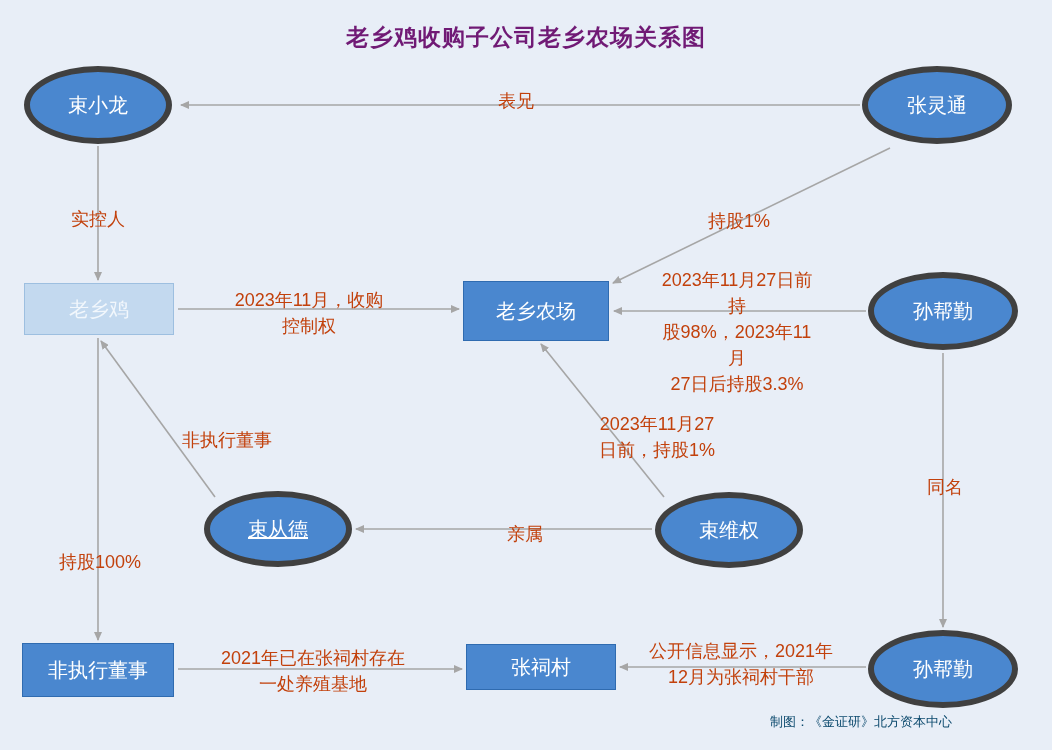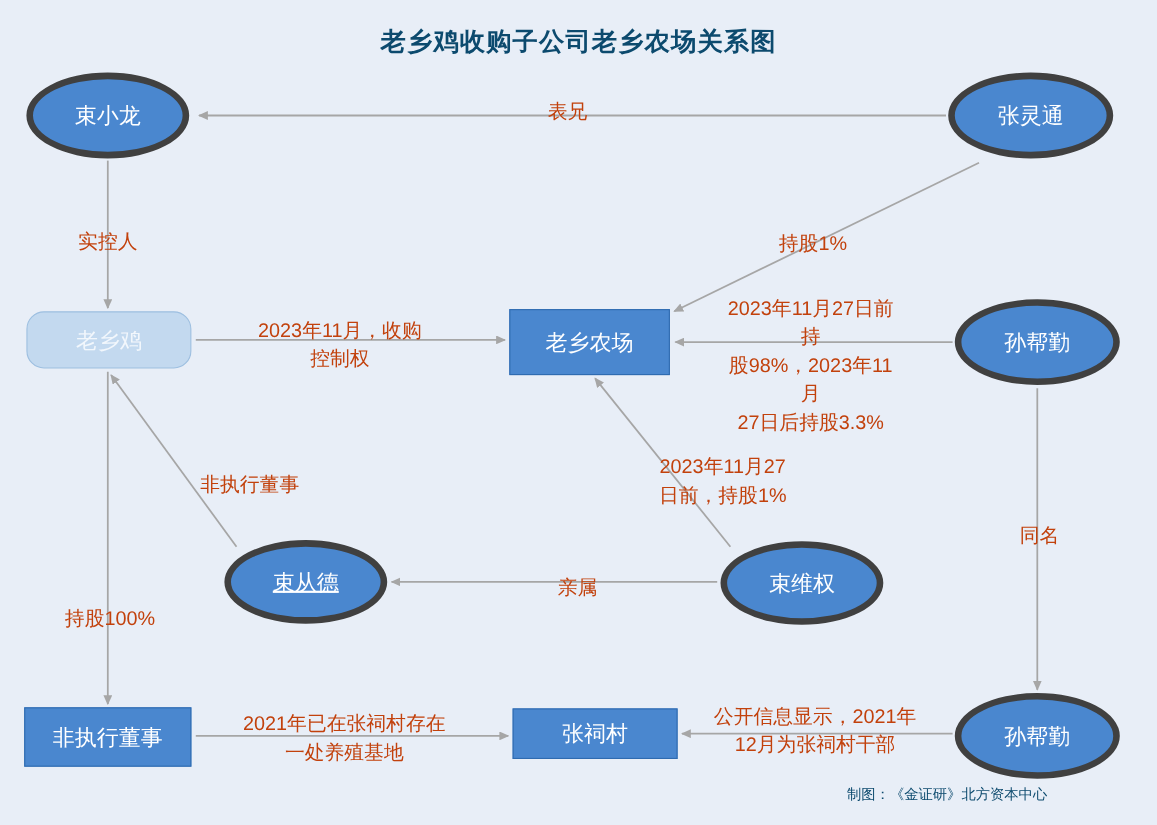--- a/index.html
+++ b/index.html
@@ -20,21 +20,21 @@
     height: 750px;
   }
   .title {
     position: absolute;
     top: 22px;
     left: 0;
     width: 1052px;
     text-align: center;
     font-size: 23px;
     font-weight: bold;
-    color: #0c4a6e;
+    color: #701a75;
     letter-spacing: 1px;
   }
   svg.edges {
     position: absolute;
     top: 0;
     left: 0;
     width: 1052px;
     height: 750px;
     pointer-events: none;
   }
@@ -118,21 +118,21 @@
   </svg>
 
   <div class="node ellipse" style="left:24px; top:66px; width:148px; height:78px;">
     <span>束小龙</span>
   </div>
 
   <div class="node ellipse" style="left:862px; top:66px; width:150px; height:78px;">
     <span>张灵通</span>
   </div>
 
-  <div class="node rect light" style="left:24px; top:283px; width:150px; height:52px;border-radius:16px;">
+  <div class="node rect light" style="left:24px; top:283px; width:150px; height:52px;">
     <span>老乡鸡</span>
   </div>
 
   <div class="node rect" style="left:463px; top:281px; width:146px; height:60px;">
     <span>老乡农场</span>
   </div>
 
   <div class="node ellipse" style="left:868px; top:272px; width:150px; height:78px;">
     <span>孙帮勤</span>
   </div>

